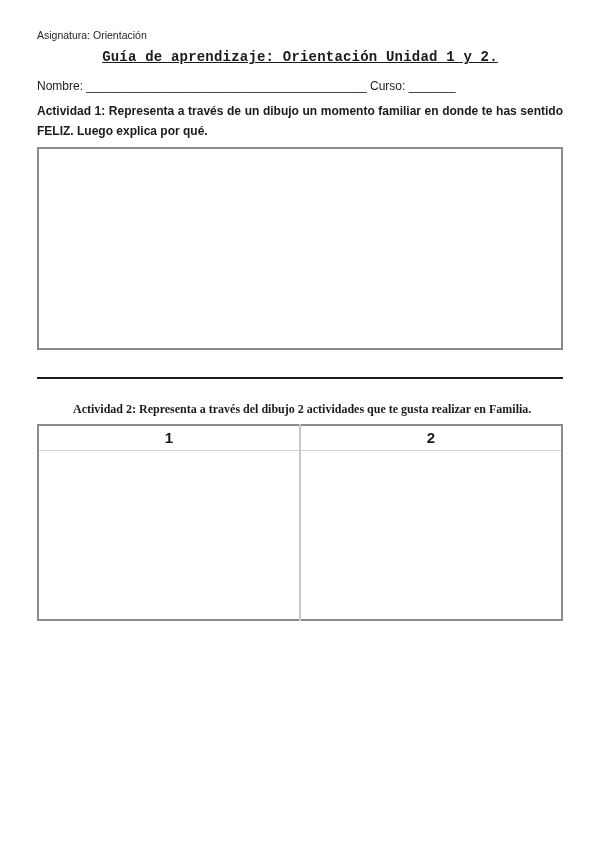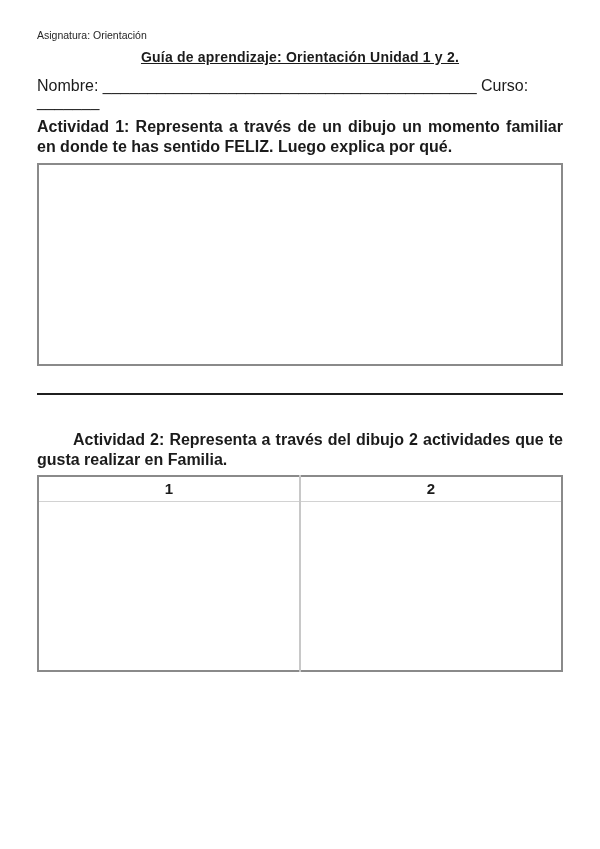--- a/index.html
+++ b/index.html
@@ -16,28 +16,29 @@
   }
   .meta { font-size: 10.5px; line-height: 15px; color: #262626; }
   .title {
     margin-top: 5px;
     font-size: 14px;
     line-height: 18px;
     font-weight: bold;
     text-align: center;
     text-decoration: underline;
     letter-spacing: 0.2px;
+    font-family: Liberation Mono, monospace;
   }
-  .field-line { margin-top: 12px; font-size: 16px; line-height: 16px; }
+  .field-line { margin-top: 12px; font-size: 12px; line-height: 16px; }
   .field-line.date { margin-top: 9px; }
   .blank { letter-spacing: 0; white-space: nowrap; }
   .instruction { margin-top: 13px; font-size: 12px; line-height: 16px; }
   .activity {
     margin-top: 7px;
-    font-size: 16px;
+    font-size: 12px;
     line-height: 20px;
     font-weight: bold;
     text-align: justify;
   }
   .drawing-box {
     margin-top: 6px;
     box-sizing: border-box;
     height: 203px;
     border: 2px solid #8a8a8a;
     background: #ffffff;
@@ -47,21 +48,21 @@
     font-size: 12px;
     line-height: 16px;
     font-weight: bold;
     white-space: nowrap;
   }
   .writing-line {
     margin-top: 27px;
     height: 0;
     border-bottom: 2px solid #1f1f1f;
   }
-  .activity2 { margin-top: 35px; text-indent: 36px; }
+  .activity2 { margin-top: 20px; text-indent: 36px; font-family: Liberation Serif, serif; }
   table.activities {
     margin-top: 5px;
     width: 526px;
     border-collapse: collapse;
     table-layout: fixed;
     border: 2px solid #8a8a8a;
   }
   table.activities th {
     box-sizing: border-box;
     height: 25px;

